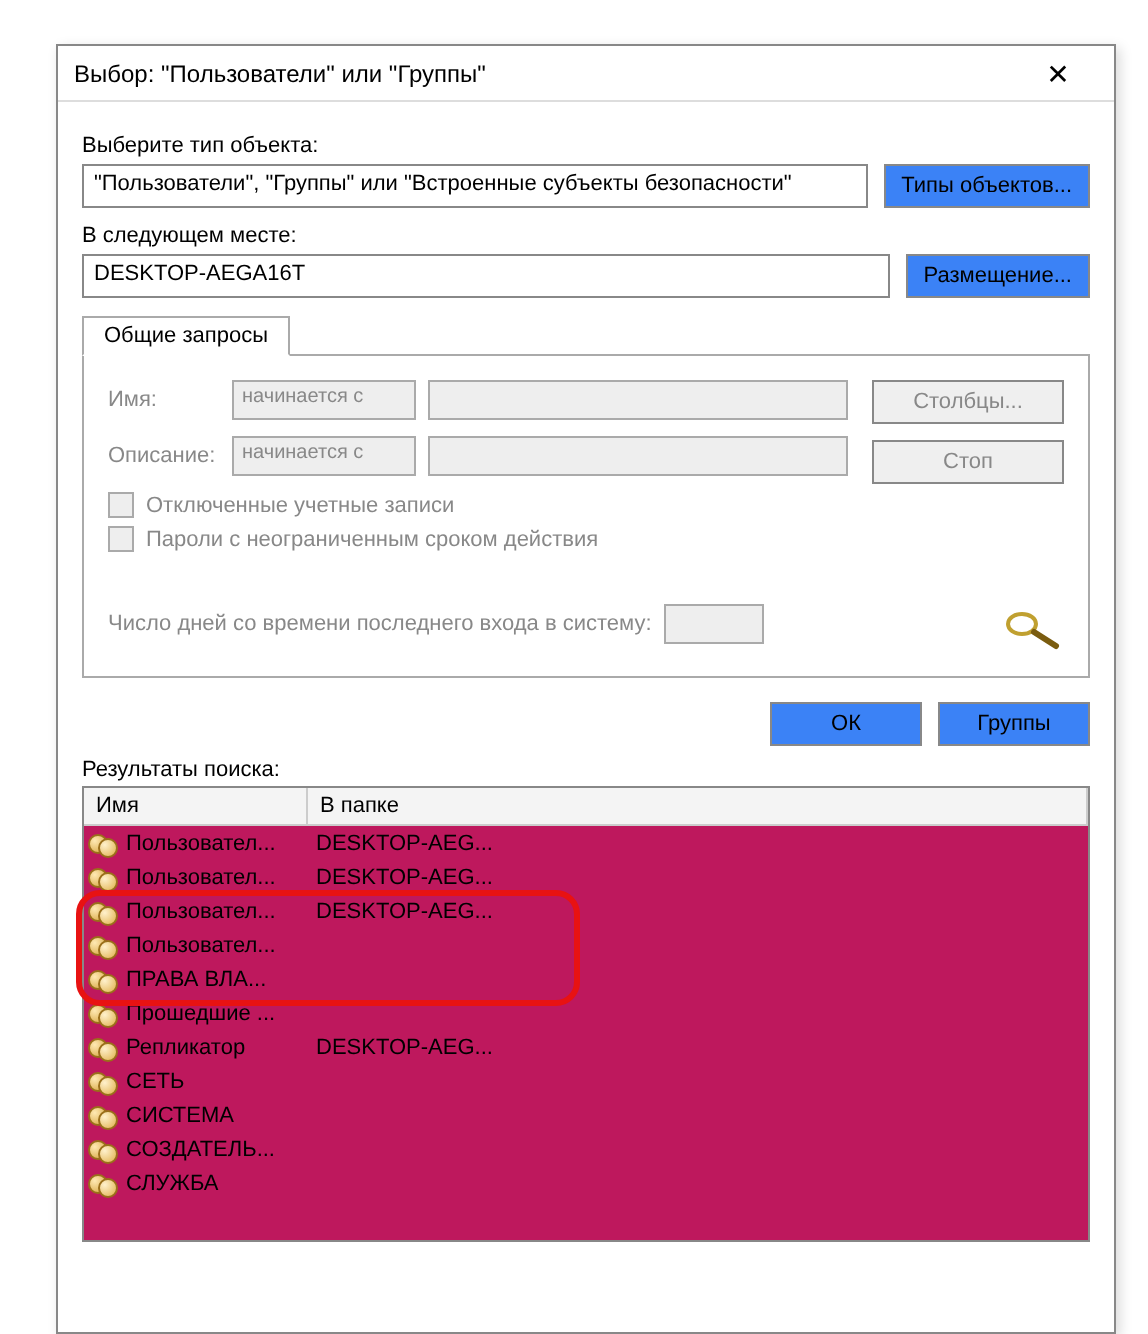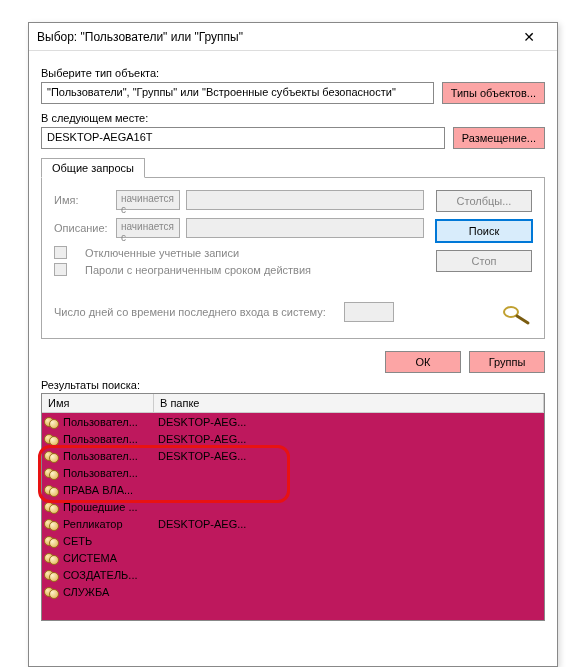--- a/index.html
+++ b/index.html
@@ -5,33 +5,33 @@
 * { box-sizing: border-box; margin: 0; padding: 0; }
 body { font-family: "Segoe UI", Tahoma, sans-serif; font-size: 11px; background: #fff; width: 574px; height: 667px; overflow: hidden; position: relative; }
 .window { position: absolute; left: 28px; top: 22px; width: 530px; height: 645px; background: #fff; border: 1px solid #888; box-shadow: 2px 2px 6px rgba(0,0,0,0.15); }
 .titlebar { height: 28px; display: flex; align-items: center; padding: 0 8px; border-bottom: 1px solid #ddd; }
 .titlebar-text { flex: 1; font-size: 12px; }
 .close-btn { width: 40px; height: 26px; display: flex; align-items: center; justify-content: center; cursor: pointer; font-size: 14px; }
 .body { padding: 10px 12px; }
 .label { margin: 6px 0 3px 0; }
 .row { display: flex; gap: 8px; align-items: stretch; margin-bottom: 8px; }
 .textbox { flex: 1; border: 1px solid #888; background: #fff; padding: 3px 5px; height: 22px; }
-.btn { border: 1px solid #888; background: #fca5a5; padding: 3px 8px; height: 22px; min-width: 92px; text-align: center; cursor: pointer; font-size: 11px; }
+.btn { border: 1px solid #888; background: #3b82f6; padding: 3px 8px; height: 22px; min-width: 92px; text-align: center; cursor: pointer; font-size: 11px; }
 .btn.focused { outline: 2px solid #0078d7; outline-offset: -1px; background: #d8ecfb; }
 .btn.disabled { color: #888; background: #efefef; }
 .tabstrip { border-bottom: 1px solid #aaa; margin-top: 6px; }
 .tab { display: inline-block; border: 1px solid #aaa; border-bottom: 1px solid #fff; background: #fff; padding: 3px 10px; position: relative; top: 1px; }
 .tabpanel { border: 1px solid #aaa; border-top: none; padding: 12px; display: flex; gap: 12px; }
 .form-left { flex: 1; }
 .form-right { width: 96px; display: flex; flex-direction: column; gap: 8px; }
 .frow { display: flex; align-items: center; gap: 6px; margin-bottom: 8px; }
 .flabel { width: 56px; color: #888; }
-.fselect { width: 64px; border: 1px solid #aaa; background: #eee; padding: 2px 4px; color: #888; height: 20px; font-size: 10px; }
+.fselect { width: 92px; border: 1px solid #aaa; background: #eee; padding: 2px 4px; color: #888; height: 20px; font-size: 10px; }
 .finput { flex: 1; border: 1px solid #aaa; background: #eee; height: 20px; }
-.chk { display: flex; align-items: center; gap: 18px; color: #888; margin: 4px 0; }
+.chk { display: flex; align-items: center; gap: 6px; color: #888; margin: 4px 0; }
 .chkbox { width: 13px; height: 13px; border: 1px solid #aaa; background: #eee; }
 .spin { width: 50px; height: 20px; border: 1px solid #aaa; background: #eee; display: inline-block; }
 .search-icon { width: 34px; height: 24px; margin-top: auto; align-self: flex-end; }
 .footer-btns { display: flex; justify-content: flex-end; gap: 8px; margin: 12px 0 6px 0; }
 .results-label { margin: 4px 0 2px 0; }
 .listview { border: 1px solid #888; height: 228px; overflow: hidden; background: #be185d; }
 .lv-header { display: flex; background: #f4f4f4; border-bottom: 1px solid #ccc; }
 .lv-h { padding: 3px 6px; border-right: 1px solid #ccc; font-size: 11px; }
 .lv-h.c1 { width: 112px; }
 .lv-h.c2 { flex: 1; }
@@ -89,21 +89,20 @@
           <span class="chkbox"></span>
           <span>Пароли с неограниченным сроком действия</span>
         </div>
         <div class="chk" style="margin-top:26px;">
           <span>Число дней со времени последнего входа в систему:</span>
           <span class="spin"></span>
         </div>
       </div>
       <div class="form-right">
         <button class="btn disabled">Столбцы...</button>
-        <button class="btn focused">Поиск</button>
         <button class="btn disabled">Стоп</button>
         <svg class="search-icon" viewBox="0 0 34 24">
           <ellipse cx="13" cy="10" rx="7" ry="5" fill="none" stroke="#c0a030" stroke-width="2"></ellipse>
           <line x1="19" y1="14" x2="30" y2="21" stroke="#7a5c10" stroke-width="3" stroke-linecap="round"></line>
         </svg>
       </div>
     </div>
 
     <div class="footer-btns">
       <button class="btn" style="min-width:76px">ОК</button>

